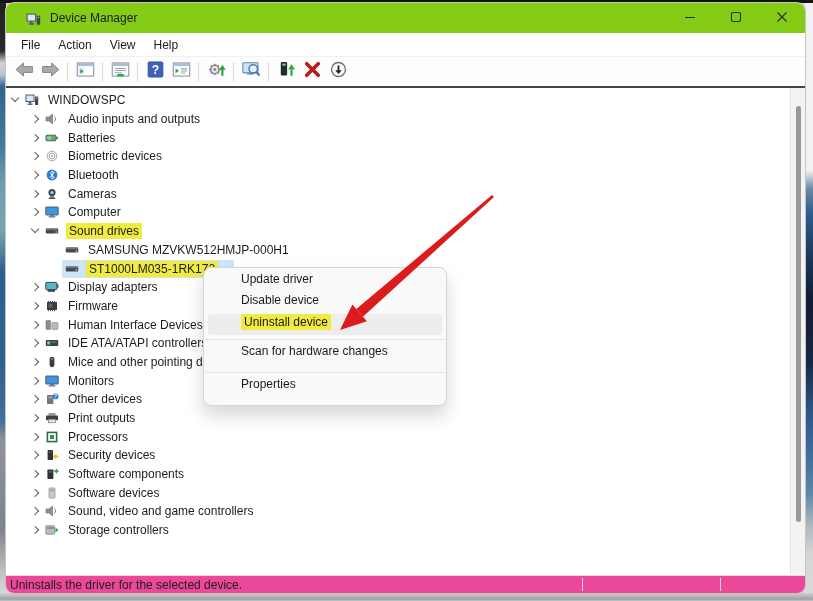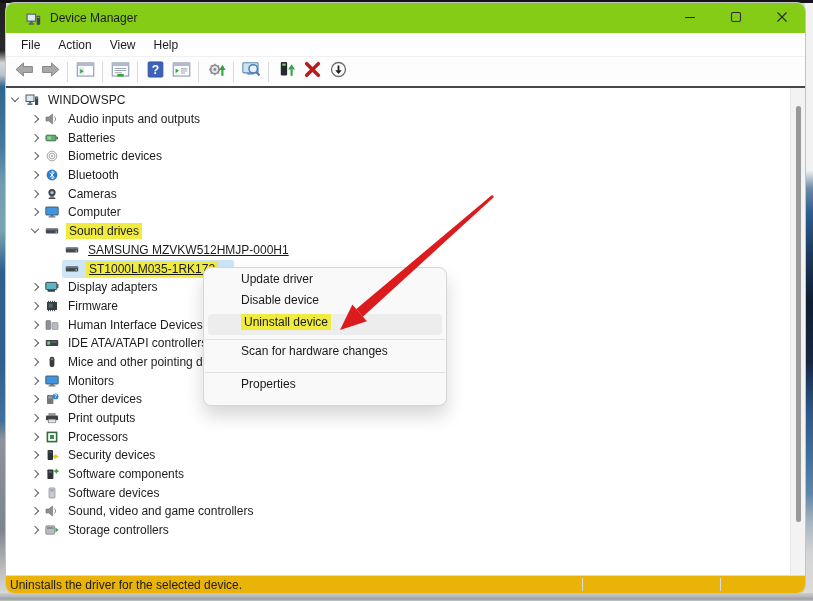--- a/index.html
+++ b/index.html
@@ -32,36 +32,36 @@
   .toolbar { height:29px; background:#fdfdfd; display:flex; align-items:center; padding-left:5px; }
   .tbtn { width:24px; height:24px; display:flex; align-items:center; justify-content:center; margin:0 1px; }
   .tbtn svg { width:19px; height:17px; }
   .tsep { width:1px; height:20px; background:#d9d9d9; margin:0 4px; flex:none; }
 
   .hdr-divider { height:2px; background:#43474c; }
 
   .content { position:relative; height:487px; background:#fff; }
   .tree { position:absolute; left:0; top:0; right:15px; bottom:0; padding-top:3px; overflow:hidden; }
   .trow { height:18.7px; display:flex; align-items:center; font-size:12px; color:#1c1c1c; white-space:nowrap; }
-  .lvl0 { padding-left:2px; } .lvl1 { padding-left:22px; } .lvl2 { padding-left:56px;text-decoration:underline; }
+  .lvl0 { padding-left:2px; } .lvl1 { padding-left:22px; } .lvl2 { padding-left:56px; }
   .chev { width:14px; height:14px; position:relative; flex:none; }
   .chev.right::before { content:""; position:absolute; left:4px; top:4px; width:5px; height:5px;
       border-right:1.4px solid #5f5f5f; border-bottom:1.4px solid #5f5f5f; transform:rotate(-45deg); }
   .chev.down::before  { content:""; position:absolute; left:4px; top:2px; width:5px; height:5px;
       border-right:1.4px solid #5f5f5f; border-bottom:1.4px solid #5f5f5f; transform:rotate(45deg); }
   .ticon { width:20px; height:14px; flex:none; display:flex; align-items:center; justify-content:center; }
   .ticon svg { width:14px; height:12px; }
   .tlabel { margin-left:4px; padding:1px 2px; }
   .hl { background:#f0eb3f; padding:1px 3px; }
   .selbox { display:flex; align-items:center; background:#cde5f7; padding:1px 16px 1px 0; border-radius:2px; }
 
   .scrollbar { position:absolute; right:0; top:0; bottom:0; width:15px; background:#f3f3f3; border-left:1px solid #e6e6e6; }
   .sthumb { position:absolute; left:5px; width:5px; top:18px; height:416px; background:#999; border-radius:2.5px; }
 
-  .statusbar { height:18px; background:#eab308; border-top:1px solid #dcdcdc; position:relative;
+  .statusbar { height:18px; background:#ec4899; border-top:1px solid #dcdcdc; position:relative;
                display:flex; align-items:center; font-size:12px; color:#1b1b1b; padding-left:4px; }
   .sdiv { position:absolute; top:2px; bottom:2px; width:1px; background:#dbdbdb; }
   .sdiv.d1 { left:576px; } .sdiv.d2 { left:714px; }
 
   .context-menu { position:absolute; left:203px; top:267px; width:244px; background:#f9f9f9;
                   border:1px solid #d6d6d6; border-radius:8px; box-shadow:0 10px 18px rgba(0,0,0,.16);
                   padding:4px 0; z-index:40; }
   .mitem { height:21px; display:flex; align-items:flex-start; margin:0 4px; padding-left:33px;
            font-size:12px; color:#191919; border-radius:4px; }
   .mitem.tall { height:24px; }

